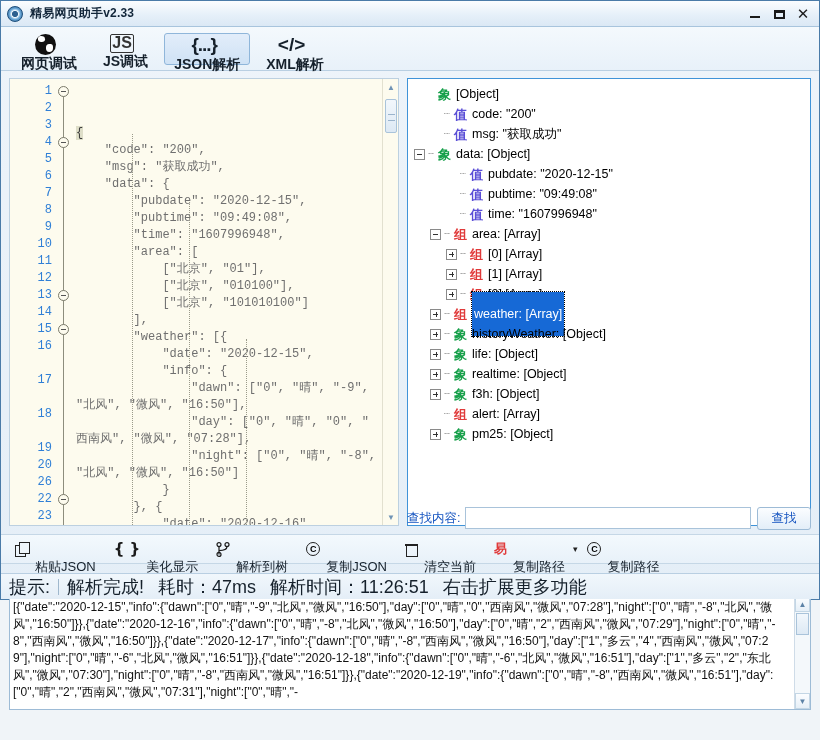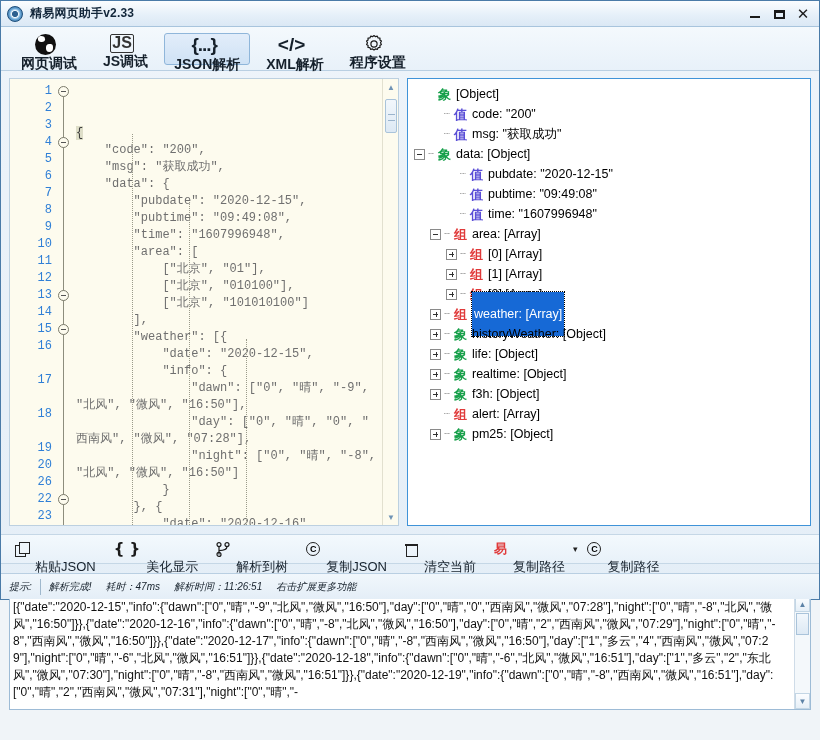--- a/index.html
+++ b/index.html
@@ -298,21 +298,21 @@
   #rawscroll .arrow.bot { position:absolute; bottom:0; left:0; right:0; }
   #rawscroll .thumb { position:absolute; left:1px; right:1px; top:17px; height:22px;
     background: linear-gradient(180deg,#f2f7fc 0%,#dde9f4 100%); border:1px solid #a9c3da;}
 
   
   #statusbar {
     position:absolute; left:0; right:0; bottom:0; height: 26px;
     border-top:1px solid #b9cfe2;
     background: linear-gradient(180deg,#f1f7fc 0%,#e4eef7 100%);
     display:flex; align-items:center; padding-left:8px;
-    font-size:10px; color:#15202b;font-style:italic;
+    font-size:18px; color:#15202b;
   }
   #statusbar .sep { width:1px; height:16px; background:#9fb8cd; margin:0 8px; }
   #statusbar .seg { margin-right: 14px; white-space:nowrap; }
 </style>
 </head>
 <body>
 
 <div id="app">
 
   <div id="titlebar">
@@ -346,29 +346,20 @@
     <div class="tbitem active">
       <span class="braces">{...}</span>
       <span class="lbl">JSON解析</span>
     </div>
 
     <div class="tbitem">
       <span class="anglebr">&lt;/&gt;</span>
       <span class="lbl">XML解析</span>
     </div>
 
-    <div class="tbitem">
-      <span class="gear">
-        <svg width="20" height="20" viewBox="0 0 20 20">
-          <path d="M10 1.6 l1.5 1.1 1.8-.5 .8 1.7 1.9 .2 -.1 1.9 1.5 1.1 -.9 1.7 .9 1.7 -1.5 1.1 .1 1.9 -1.9 .2 -.8 1.7 -1.8-.5 -1.5 1.1 -1.5-1.1 -1.8 .5 -.8-1.7 -1.9-.2 .1-1.9 -1.5-1.1 .9-1.7 -.9-1.7 1.5-1.1 -.1-1.9 1.9-.2 .8-1.7 1.8 .5z" fill="none" stroke="#1b1b1b" stroke-width="1.2" stroke-linejoin="round"></path>
-          <circle cx="10" cy="10" r="3.1" fill="none" stroke="#1b1b1b" stroke-width="1.2"></circle>
-        </svg>
-      </span>
-      <span class="lbl">程序设置</span>
-    </div>
   </div>
 
   <div id="main">
 
     <div id="editor-wrap">
       <div class="gutter" id="gutter">
           <div class="ln">1</div>
           <div class="ln">2</div>
           <div class="ln">3</div>
           <div class="ln">4</div>
@@ -550,20 +541,25 @@
         </div>
         <div class="tnode" style="padding-left: 16px;">
           <span class="expander plus"></span>
           <span class="dashes">┄</span>
           <span class="tico obj">象</span>
           <span class="tlabel">pm25: [Object]</span>
         </div>
       </div>
   </div>
 
+  <div id="searchrow">
+    <span class="lab">查找内容:</span>
+    <input id="search-input" type="text" value="" placeholder="" style="">
+    <div id="search-btn">查找</div>
+  </div>
 
   <div id="actionbar">
 
     <div class="act">
       <span class="paste-ic"></span>
       <span class="albl">粘贴JSON</span>
     </div>
 
     <div class="act">
       <span class="aic" style="font-weight:bold;font-size:15px;">{&nbsp;}</span>

